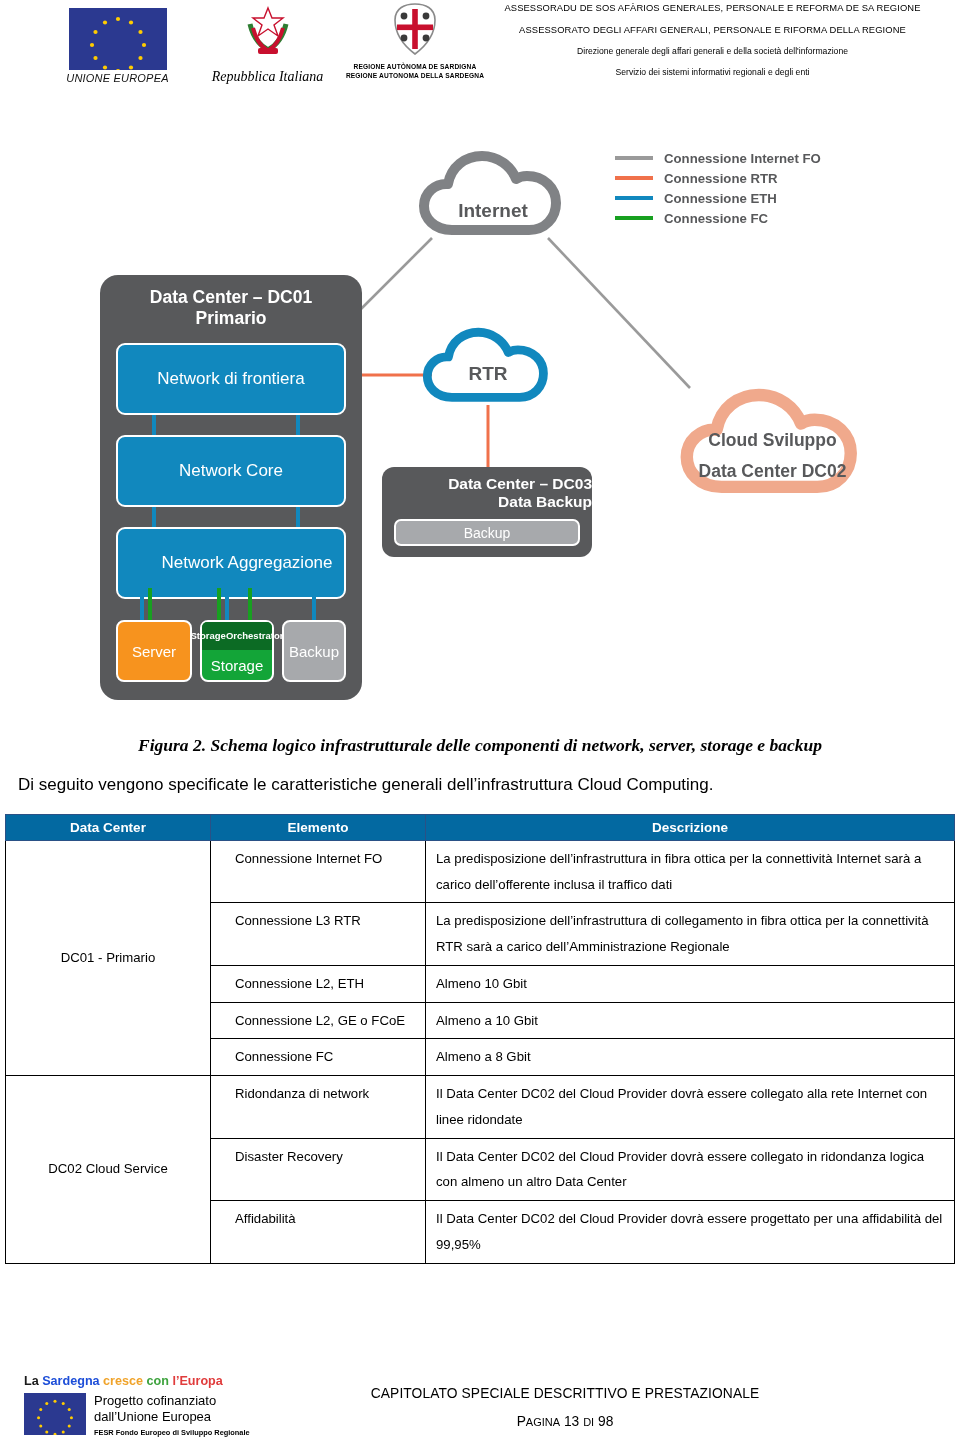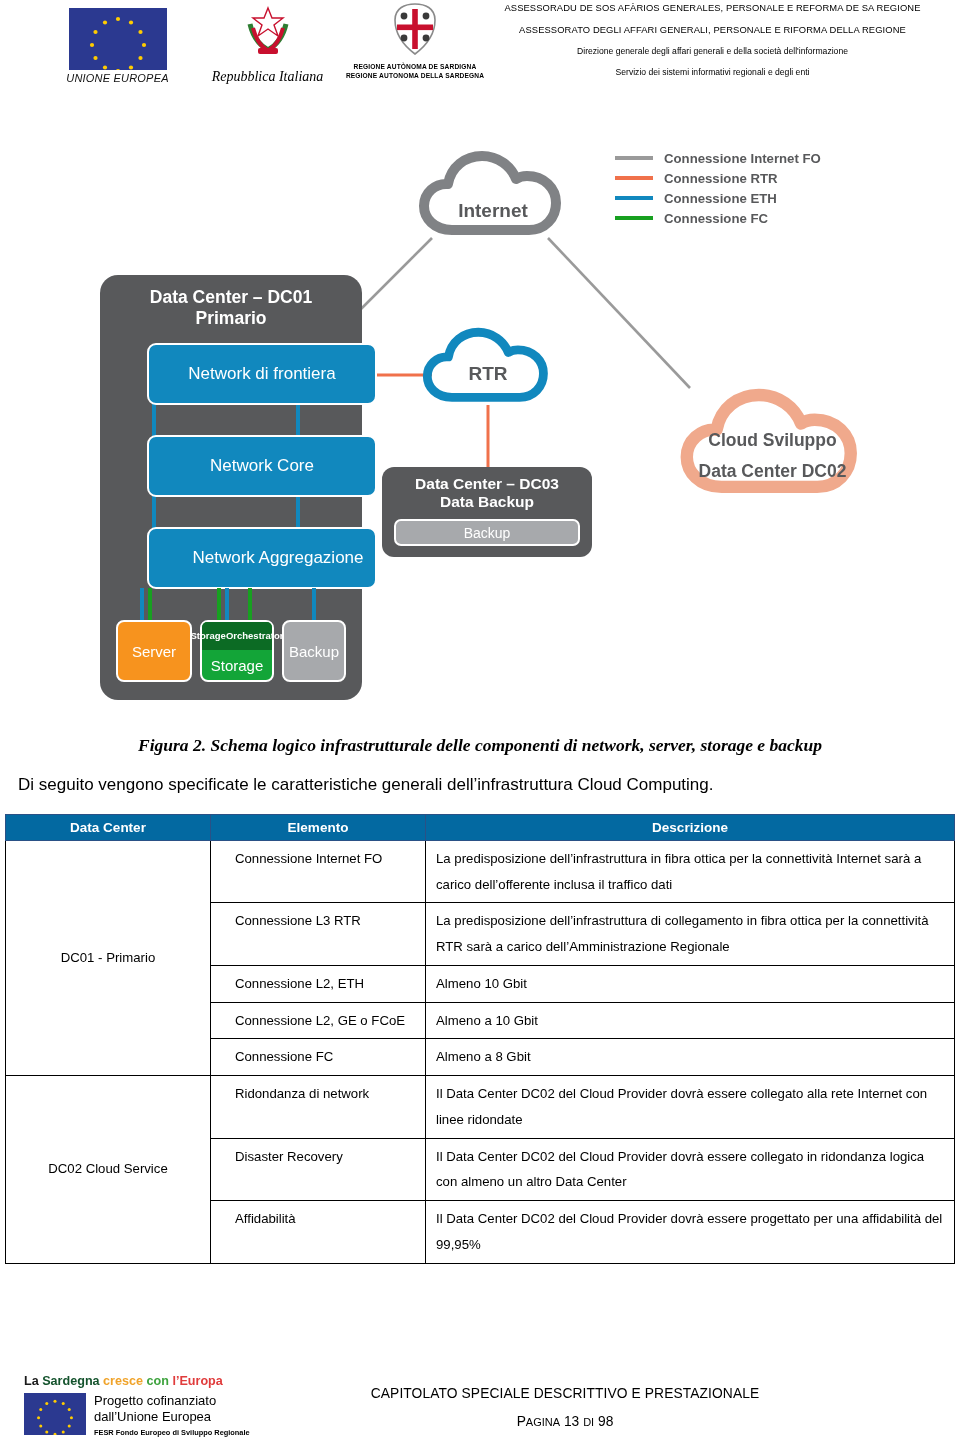--- a/index.html
+++ b/index.html
@@ -146,31 +146,30 @@
     font-size: 17.5px;
     font-weight: bold;
     text-align: center;
     padding-top: 12px;
     line-height: 1.18;
   }
   .net-box {
     position: absolute;
     left: 16px;
     width: 230px;
-    height: 62px;
+    height: 72px;
     background: #1188BE;
     border: 2px solid #ffffff;
     border-radius: 9px;
     color: #fff;
     font-size: 17px;
     display: flex;
     align-items: center;
     justify-content: center;
     box-sizing: border-box;
-    margin-left: 31px;
   }
   .nb1 { top: 68px; }
   .nb2 { top: 160px; }
   .nb3 { top: 252px; padding-left: 32px; }
 
   .vlink {
     position: absolute;
     width: 4px;
     background: #1188BE;
   }
@@ -212,21 +211,21 @@
   
   .dc03 {
     position: absolute;
     left: 382px; top: 347px;
     width: 210px; height: 90px;
     background: #58595B;
     border-radius: 12px;
   }
   .dc03-title {
     color: #fff; font-size: 15.5px; font-weight: bold;
-    text-align: center; padding-top: 8px; line-height: 1.18;
+    text-align: right; padding-top: 8px; line-height: 1.18;
   }
   .dc03-backup {
     position: absolute;
     left: 12px; top: 52px;
     width: 186px; height: 27px;
     background: #A7A9AC;
     border: 2px solid #fff;
     border-radius: 7px;
     box-sizing: border-box;
     color: #fff; font-size: 14px;
@@ -298,21 +297,21 @@
     left: 0; top: 1368px;
     width: 960px; height: 88px;
   }
   .footer-logo {
     position: absolute;
     left: 24px; top: 6px;
     width: 250px;
   }
   .fl-tag { font-size: 12.6px; font-weight: bold; white-space: nowrap; }
   .fl-tag .c1 { color: #1a1a1a; }
-  .fl-tag .c2 { color: #14532d; }
+  .fl-tag .c2 { color: #1d4ed8; }
   .fl-tag .c3 { color: #f0a32a; }
   .fl-tag .c4 { color: #3ea33e; }
   .fl-tag .c5 { color: #e03c3c; }
   .fl-body { display: flex; margin-top: 5px; }
   .fl-flag {
     width: 62px; height: 42px; background: #2B3990;
     position: relative; flex: none; margin-right: 8px;
   }
   .fl-text1 { font-size: 13px; line-height: 1.2; }
   .fl-text2 { font-size: 7.4px; margin-top: 4px; font-weight: bold; }

